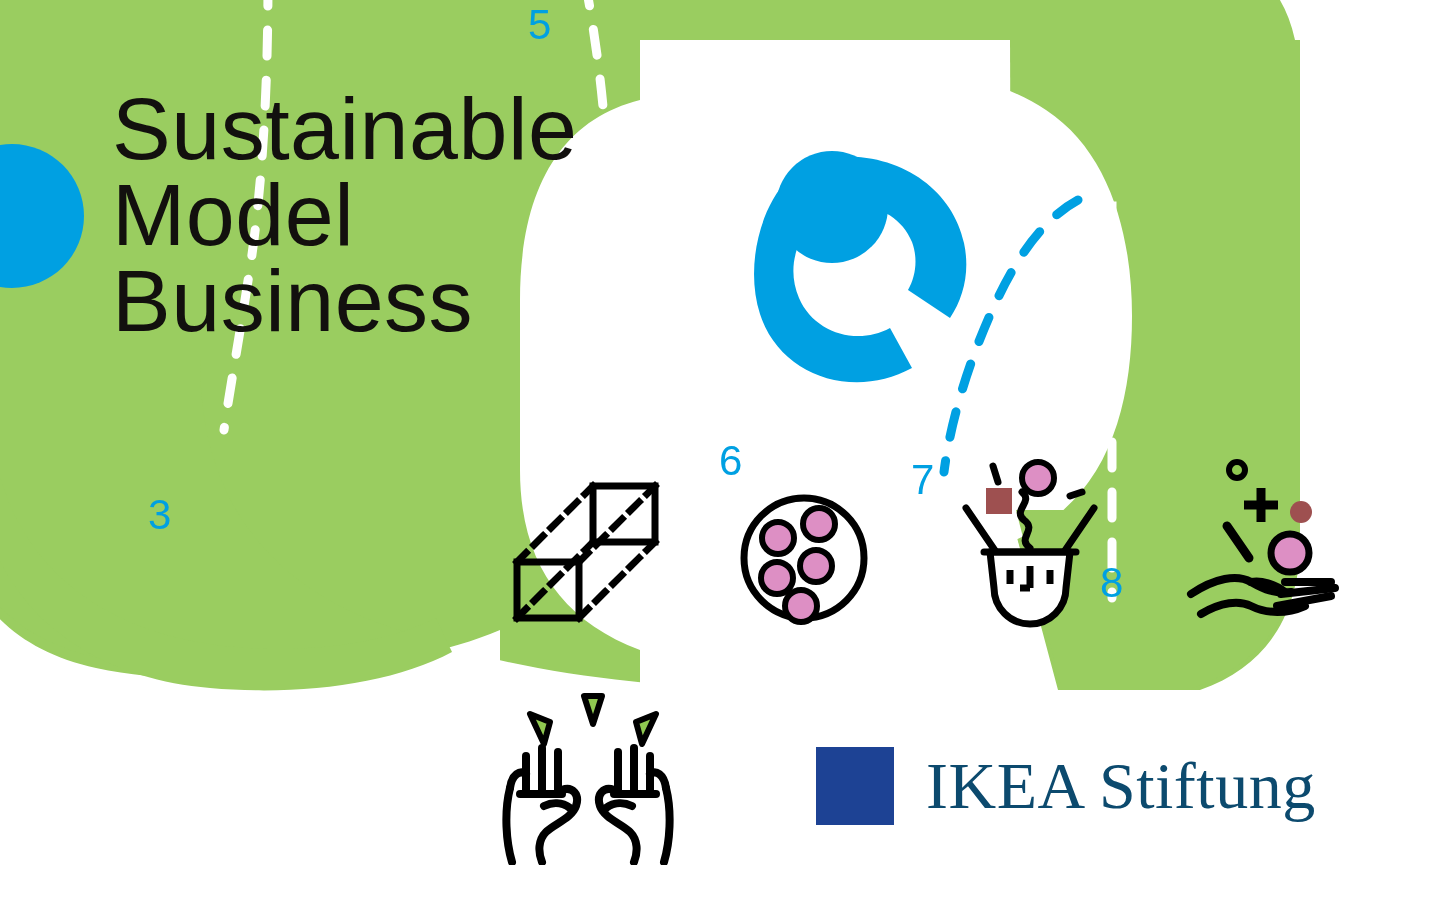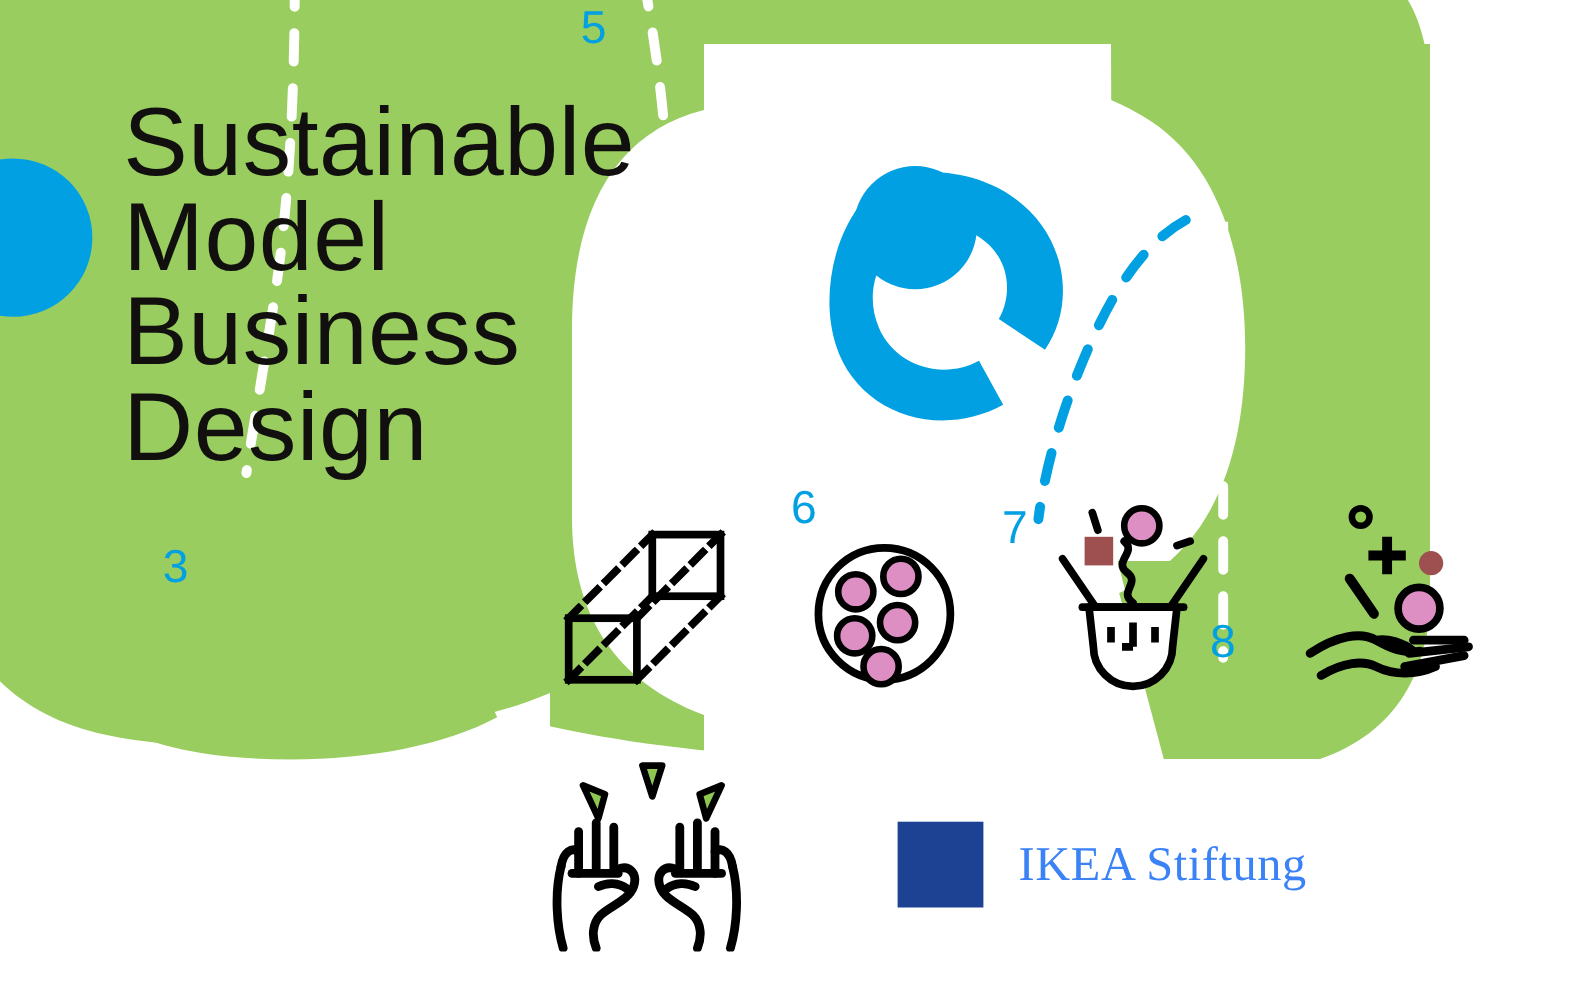--- a/index.html
+++ b/index.html
@@ -76,23 +76,23 @@
   }
   .logo-square {
     width: 78px;
     height: 78px;
     background: #1d4294;
     flex: 0 0 auto;
   }
   .logo-text {
     margin-left: 32px;
     font-family: "Liberation Serif", serif;
-    font-size: 44px;
+    font-size: 66px;
     font-weight: 400;
-    color: #3b82f6;
+    color: #0c4a6e;
     letter-spacing: 0.5px;
     line-height: 1;
     white-space: nowrap;
   }
 </style>
 </head>
 <body>
 
 <div id="poster">
 
@@ -204,21 +204,20 @@
 
     <path d="M 1052,208 C 1010,226 980,300 952,372 C 932,424 922,460 920,484" fill="none" stroke="#ffffff" stroke-width="9" stroke-linecap="round" stroke-dasharray="26 24"></path>
 
     <path d="M 1078,200 C 1030,226 1000,288 978,344 C 958,396 948,440 944,472" fill="none" stroke="#00a0e2" stroke-width="9" stroke-linecap="round" stroke-dasharray="26 24"></path>
   </svg>
 
   <div class="title-block">
     <span class="title-line">Sustainable</span>
     <span class="title-line">Model</span>
     <span class="title-line">Business</span>
-    <span class="title-line">Design</span>
   </div>
 
   <span class="step-num" id="num-3">3</span>
   <span class="step-num" id="num-5">5</span>
   <span class="step-num" id="num-6">6</span>
   <span class="step-num" id="num-7">7</span>
   <span class="step-num" id="num-8">8</span>
 
   <div class="icon-box" id="icon-cube">
     <svg viewBox="0 0 170 160" width="170" height="160" xmlns="http://www.w3.org/2000/svg">

